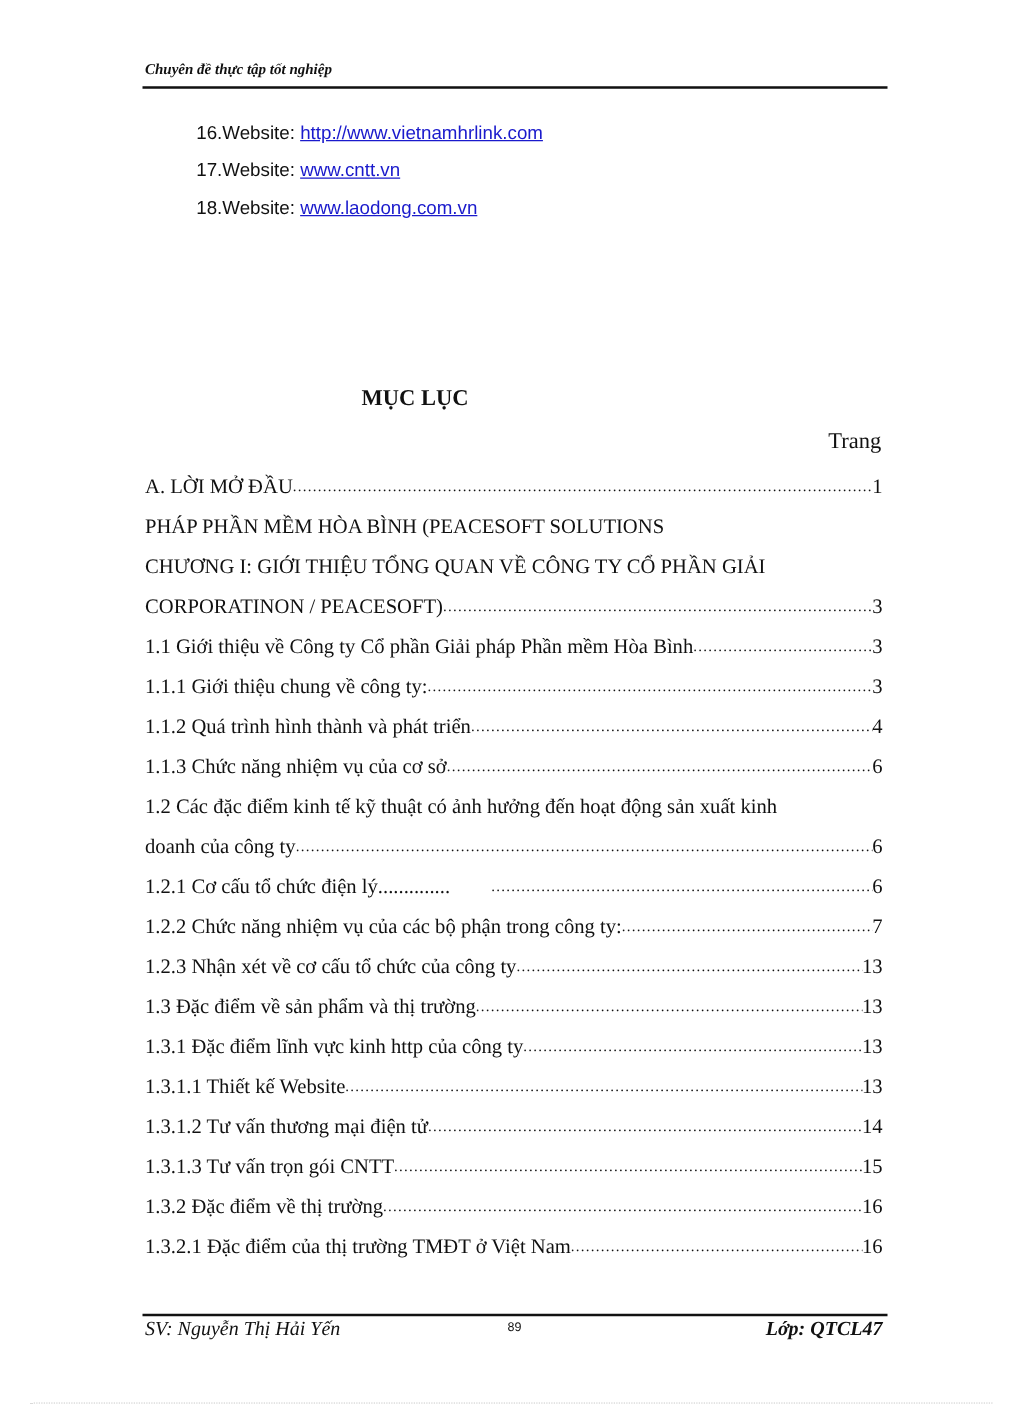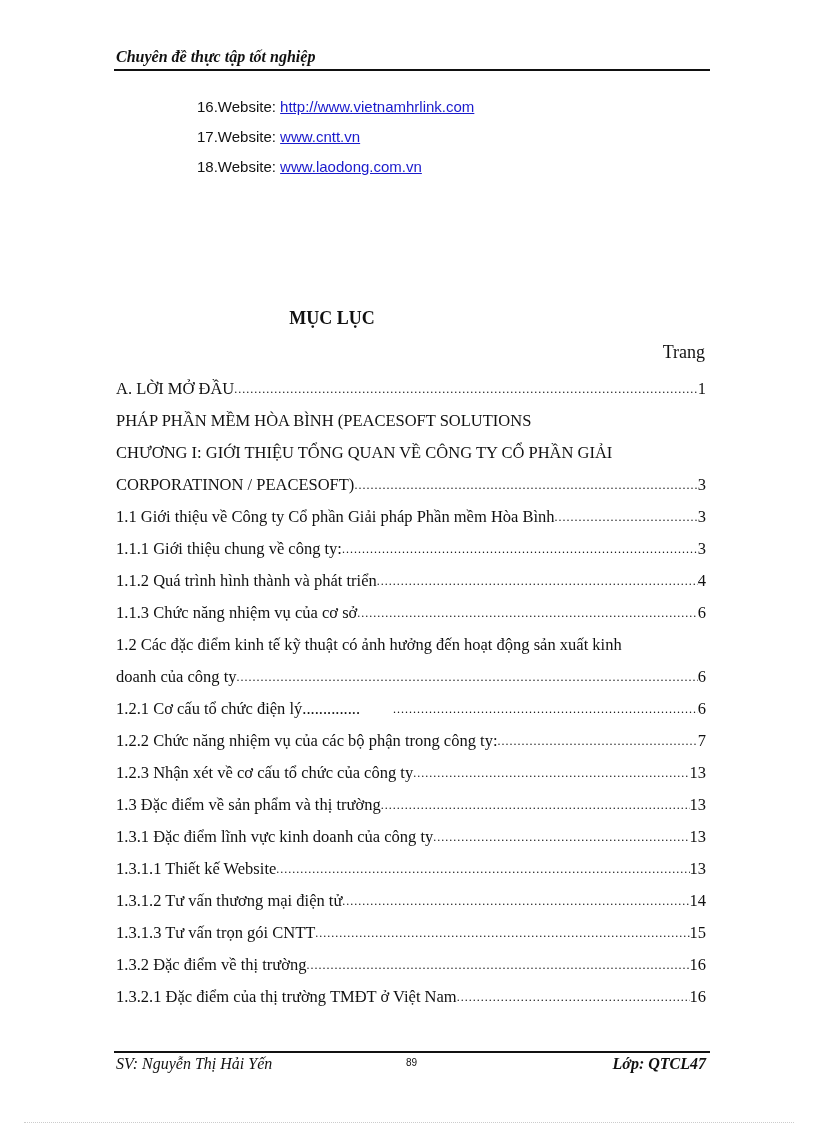--- a/index.html
+++ b/index.html
@@ -1,20 +1,20 @@
 <!DOCTYPE html>
 <html><head>
 <meta charset="utf-8">
 <style>
   html, body { margin: 0; padding: 0; background: #ffffff; }
   body { width: 816px; height: 1123px; position: relative; overflow: hidden; font-family: "Liberation Serif", serif; color: #111; }
-  .header-title { position: absolute; left: 116px; top: 48px; font-size: 16px; font-style: italic; font-weight: bold; }
+  .header-title { position: absolute; left: 116px; top: 48px; font-size: 12px; font-style: italic; font-weight: bold; }
   .header-rule { position: absolute; left: 114px; top: 69px; width: 596px; height: 2px; background: #111; }
   .refs { position: absolute; left: 157px; top: 96px; font-family: "Liberation Sans", sans-serif; font-size: 15px; }
-  .ref { height: 30px; line-height: 22px; margin-left: 40px; }
+  .ref { height: 30px; line-height: 22px; }
   .ref a { color: #1a1acc; text-decoration: underline; }
   .toc-title { position: absolute; left: 0; width: 664px; top: 308px; text-align: center; font-size: 18px; font-weight: bold; }
   .trang { position: absolute; right: 111px; top: 342px; font-size: 18px; margin-left: 16px; }
   .toc { position: absolute; left: 116px; top: 373px; width: 590px; font-size: 16.5px; }
   .row { height: 32px; line-height: 32px; display: flex; white-space: nowrap; }
   .row .label { flex: 0 0 auto; }
   .row .dots { flex: 1 1 auto; overflow: hidden; font-size: 12px; letter-spacing: 1px; }
   .row .dots::before { content: "........................................................................................................................................................................................................................"; }
   .row .page { flex: 0 0 auto; }
   .row.plain { display: block; }
@@ -98,21 +98,21 @@
       <span class="label">1.2.3 Nhận xét về cơ cấu tổ chức của công ty</span>
       <span class="dots"></span>
       <span class="page">13</span>
     </div>
   <div class="row">
       <span class="label">1.3 Đặc điểm về sản phẩm và thị trường</span>
       <span class="dots"></span>
       <span class="page">13</span>
     </div>
   <div class="row">
-      <span class="label">1.3.1 Đặc điểm lĩnh vực kinh doanh của công ty</span>
+      <span class="label">1.3.1 Đặc điểm lĩnh vực kinh http của công ty</span>
       <span class="dots"></span>
       <span class="page">13</span>
     </div>
   <div class="row">
       <span class="label">1.3.1.1 Thiết kế Website </span>
       <span class="dots"></span>
       <span class="page">13</span>
     </div>
   <div class="row">
       <span class="label">1.3.1.2 Tư vấn thương mại điện tử</span>

